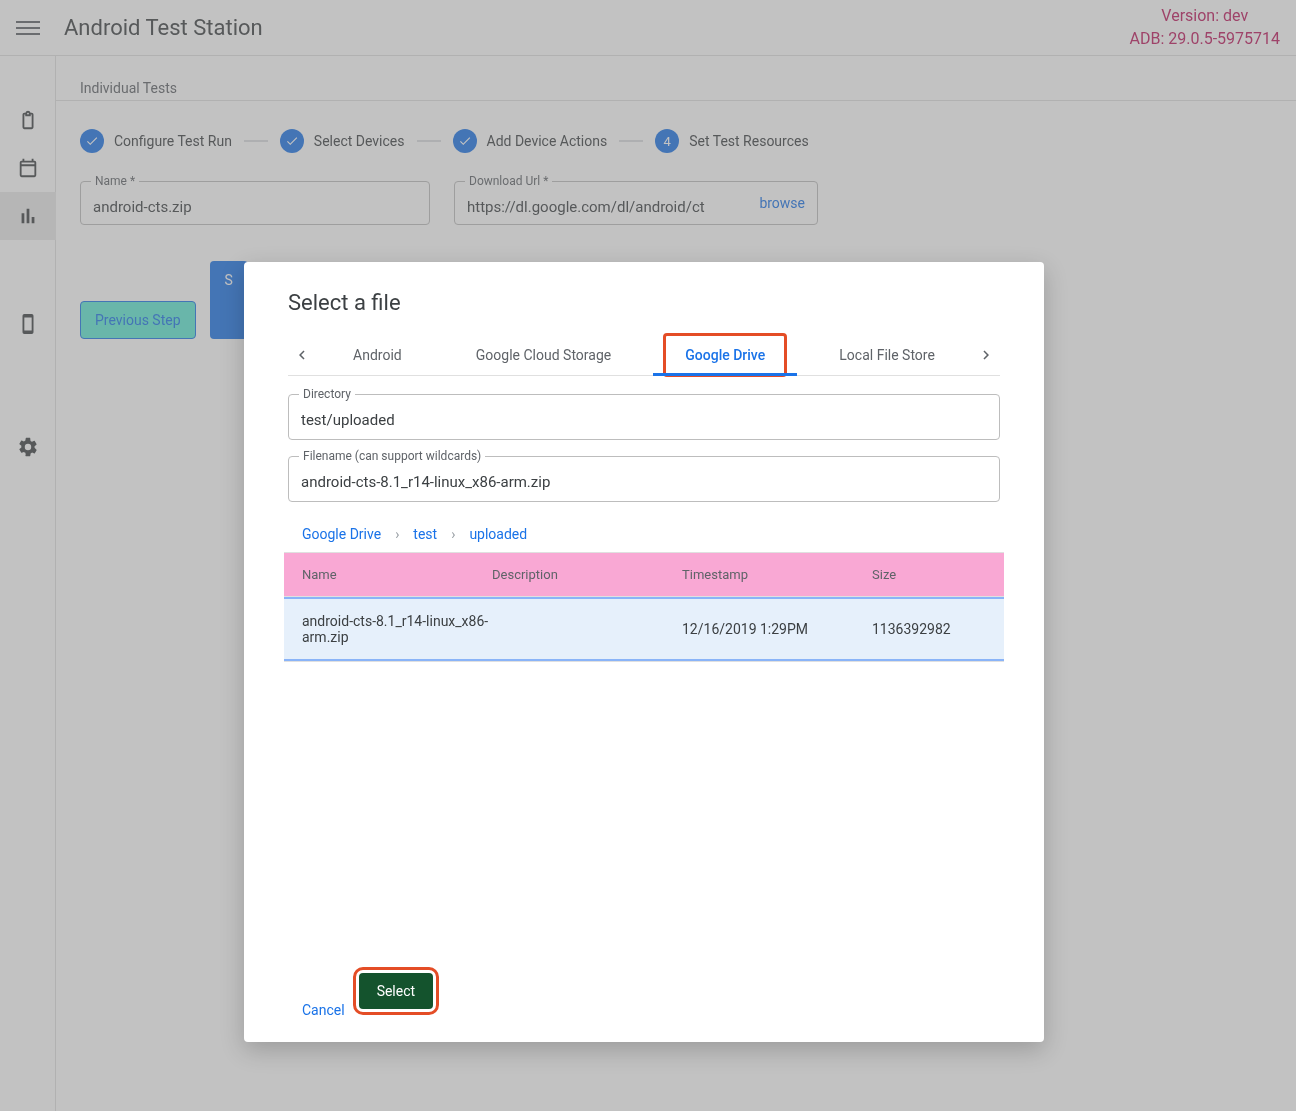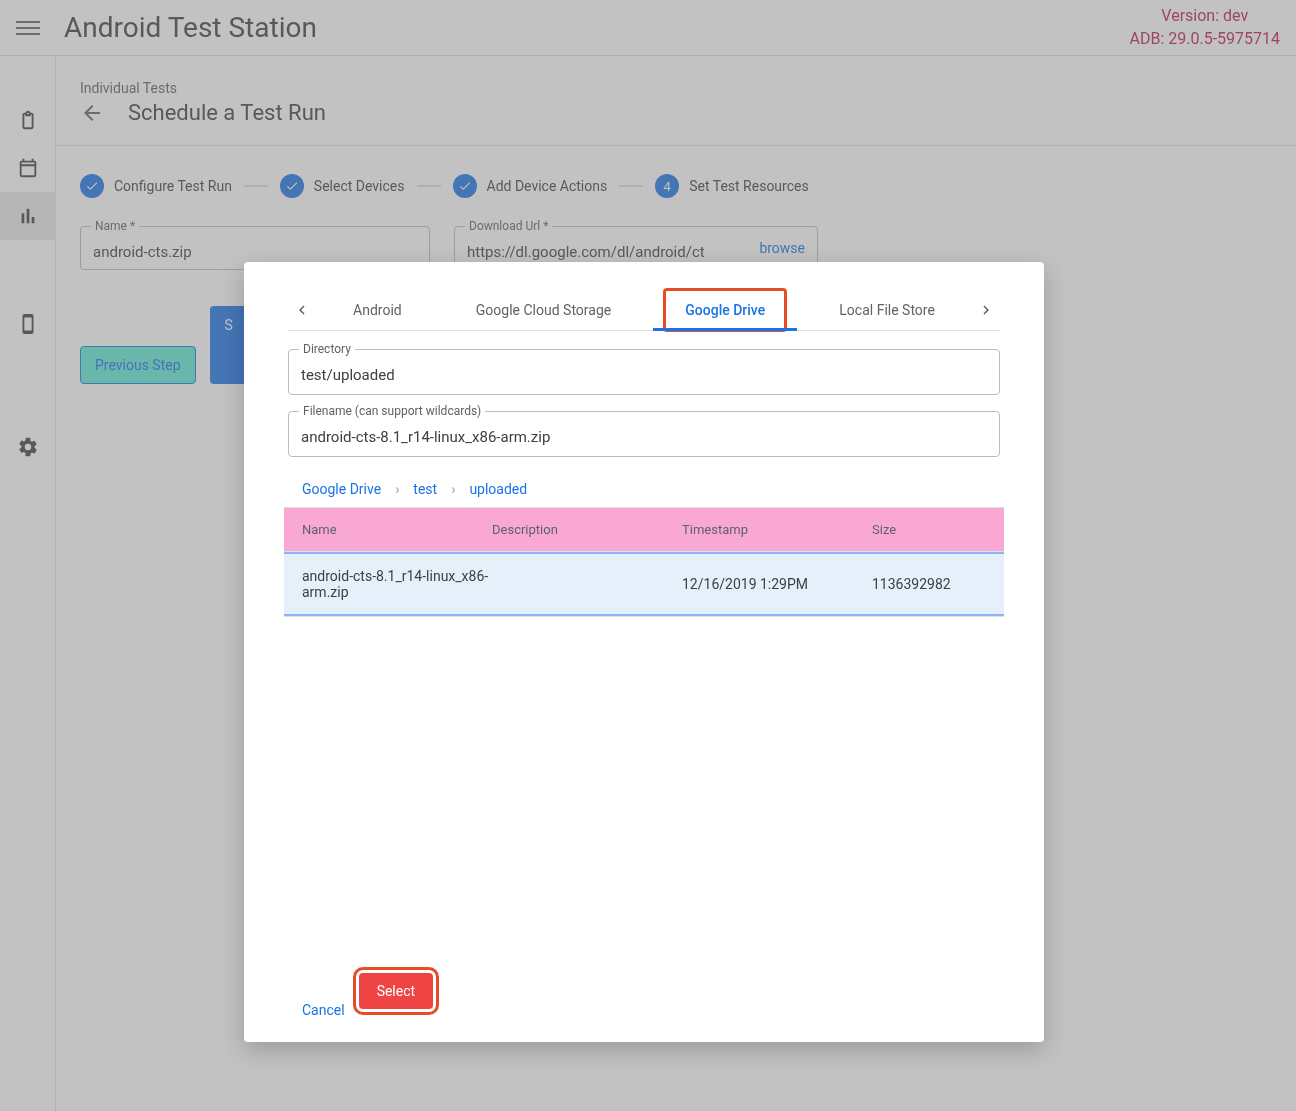--- a/index.html
+++ b/index.html
@@ -2,21 +2,21 @@
 <html><head>
 <meta charset="utf-8">
 <style>
 * { box-sizing: border-box; margin: 0; padding: 0; }
 body { font-family: Roboto, 'Helvetica Neue', Arial, sans-serif; background: #fff; width: 1296px; height: 1111px; position: relative; overflow: hidden; color: #202124; }
 
 
 .topbar { height: 56px; display: flex; align-items: center; padding: 0 16px; border-bottom: 1px solid #e0e0e0; }
 .menu-btn { width: 24px; height: 24px; display: flex; flex-direction: column; justify-content: center; gap: 4px; margin-right: 24px; cursor: pointer; }
 .menu-btn span { display: block; height: 2px; background: #5f6368; }
-.app-title { font-size: 28px; font-weight: 400; color: #3c4043; font-family: 'Google Sans', Roboto, sans-serif; }
+.app-title { font-size: 22px; font-weight: 400; color: #3c4043; font-family: 'Google Sans', Roboto, sans-serif; }
 .version-block { margin-left: auto; text-align: center; font-size: 16px; color: #be185d; line-height: 1.4; }
 
 
 .sidenav { position: absolute; left: 0; top: 56px; bottom: 0; width: 56px; background: #fff; border-right: 1px solid #e0e0e0; display: flex; flex-direction: column; align-items: center; padding-top: 40px; gap: 0; }
 .sidenav-item { width: 56px; height: 48px; display: flex; align-items: center; justify-content: center; color: #5f6368; cursor: pointer; }
 .sidenav-item.active { background: #eaeaea; }
 .sidenav-spacer { flex: 1; }
 .sidenav svg { width: 22px; height: 22px; fill: #3c4043; }
 
 
@@ -79,21 +79,21 @@
 
 
 .tbl { border: 1px solid #e0e0e0; border-left: none; border-right: none; margin-left: -4px; margin-right: -4px; }
 .tbl-head, .tbl-row { display: grid; grid-template-columns: 190px 190px 190px 160px; padding: 14px 18px; font-size: 13px; align-items: center; }
 .tbl-head { background: #f9a8d4; color: #5f6368; border-bottom: 1px solid #e0e0e0; }
 .tbl-row { background: #e6f0fb; border-bottom: 2px solid #8ab4f8; border-top: 2px solid #8ab4f8; color: #3c4043; font-size: 14px; cursor: pointer; }
 
 
 .dialog-actions { margin-top: auto; display: flex; align-items: center; gap: 14px; padding-top: 12px; padding-left: 14px; }
 .link-btn { color: #1a73e8; font-size: 14px; cursor: pointer; margin-top: 38px; }
-.select-btn { background: #ef4444; color: #fff; padding: 10px 18px; border-radius: 4px; font-size: 14px; cursor: pointer; outline: 3px solid #e44d26; outline-offset: 3px; }
+.select-btn { background: #14532d; color: #fff; padding: 10px 18px; border-radius: 4px; font-size: 14px; cursor: pointer; outline: 3px solid #e44d26; outline-offset: 3px; }
 
 </style>
 </head>
 <body>
 
 <div class="topbar">
   <div class="menu-btn">
     <span></span>
       <span></span>
       <span></span>
@@ -130,28 +130,20 @@
   <div class="sidenav-spacer"></div>
   <div class="sidenav-item" style="margin-bottom:640px">
     <svg viewBox="0 0 24 24">
         <path d="M19.14 12.94a7.14 7.14 0 0 0 .05-.94 7.14 7.14 0 0 0-.05-.94l2.03-1.58a.5.5 0 0 0 .12-.64l-1.92-3.32a.5.5 0 0 0-.6-.22l-2.39.96a7.03 7.03 0 0 0-1.62-.94l-.36-2.54A.5.5 0 0 0 14 2h-4a.5.5 0 0 0-.49.42l-.36 2.54a7.03 7.03 0 0 0-1.62.94l-2.39-.96a.5.5 0 0 0-.6.22L2.62 8.48a.5.5 0 0 0 .12.64l2.03 1.58a7.14 7.14 0 0 0-.05.94 7.14 7.14 0 0 0 .05.94l-2.03 1.58a.5.5 0 0 0-.12.64l1.92 3.32a.5.5 0 0 0 .6.22l2.39-.96a7.03 7.03 0 0 0 1.62.94l.36 2.54A.5.5 0 0 0 10 22h4a.5.5 0 0 0 .49-.42l.36-2.54a7.03 7.03 0 0 0 1.62-.94l2.39.96a.5.5 0 0 0 .6-.22l1.92-3.32a.5.5 0 0 0-.12-.64zM12 15.5A3.5 3.5 0 1 1 15.5 12 3.5 3.5 0 0 1 12 15.5z"></path>
       </svg>
   </div>
 </div>
 
 <div class="main">
   <div class="breadcrumb-text">Individual Tests</div>
-  <div class="page-head">
-    <div class="back-arrow">
-      <svg viewBox="0 0 24 24" width="24" height="24" fill="#5f6368">
-          <path d="M20 11H7.83l5.59-5.59L12 4l-8 8 8 8 1.41-1.41L7.83 13H20z"></path>
-        </svg>
-    </div>
-    <div class="page-title">Schedule a Test Run</div>
-  </div>
   <hr class="header-rule">
 
   <div class="stepper">
     <div class="step">
       <div class="step-circle">
           <svg viewBox="0 0 24 24">
             <path d="M9 16.17 4.83 12l-1.42 1.41L9 19 21 7l-1.41-1.41z"></path>
           </svg>
         </div>
       <span class="step-label">Configure Test Run</span>
@@ -195,20 +187,21 @@
 
   <div class="actions">
     <div class="btn btn-outline">Previous Step</div>
     <div class="btn btn-filled">S</div>
   </div>
 </div>
 
 <div class="scrim"></div>
 
 <div class="dialog">
+  <div class="dialog-title">Select a file</div>
 
   <div class="tabs-wrap">
     <div class="tabs-arrow">
       <svg viewBox="0 0 24 24" width="18" height="18" fill="#5f6368">
           <path d="M15.41 7.41 14 6l-6 6 6 6 1.41-1.41L10.83 12z"></path>
         </svg>
     </div>
     <div class="tabs">
       <div class="tab">Android</div>
       <div class="tab">Google Cloud Storage</div>

